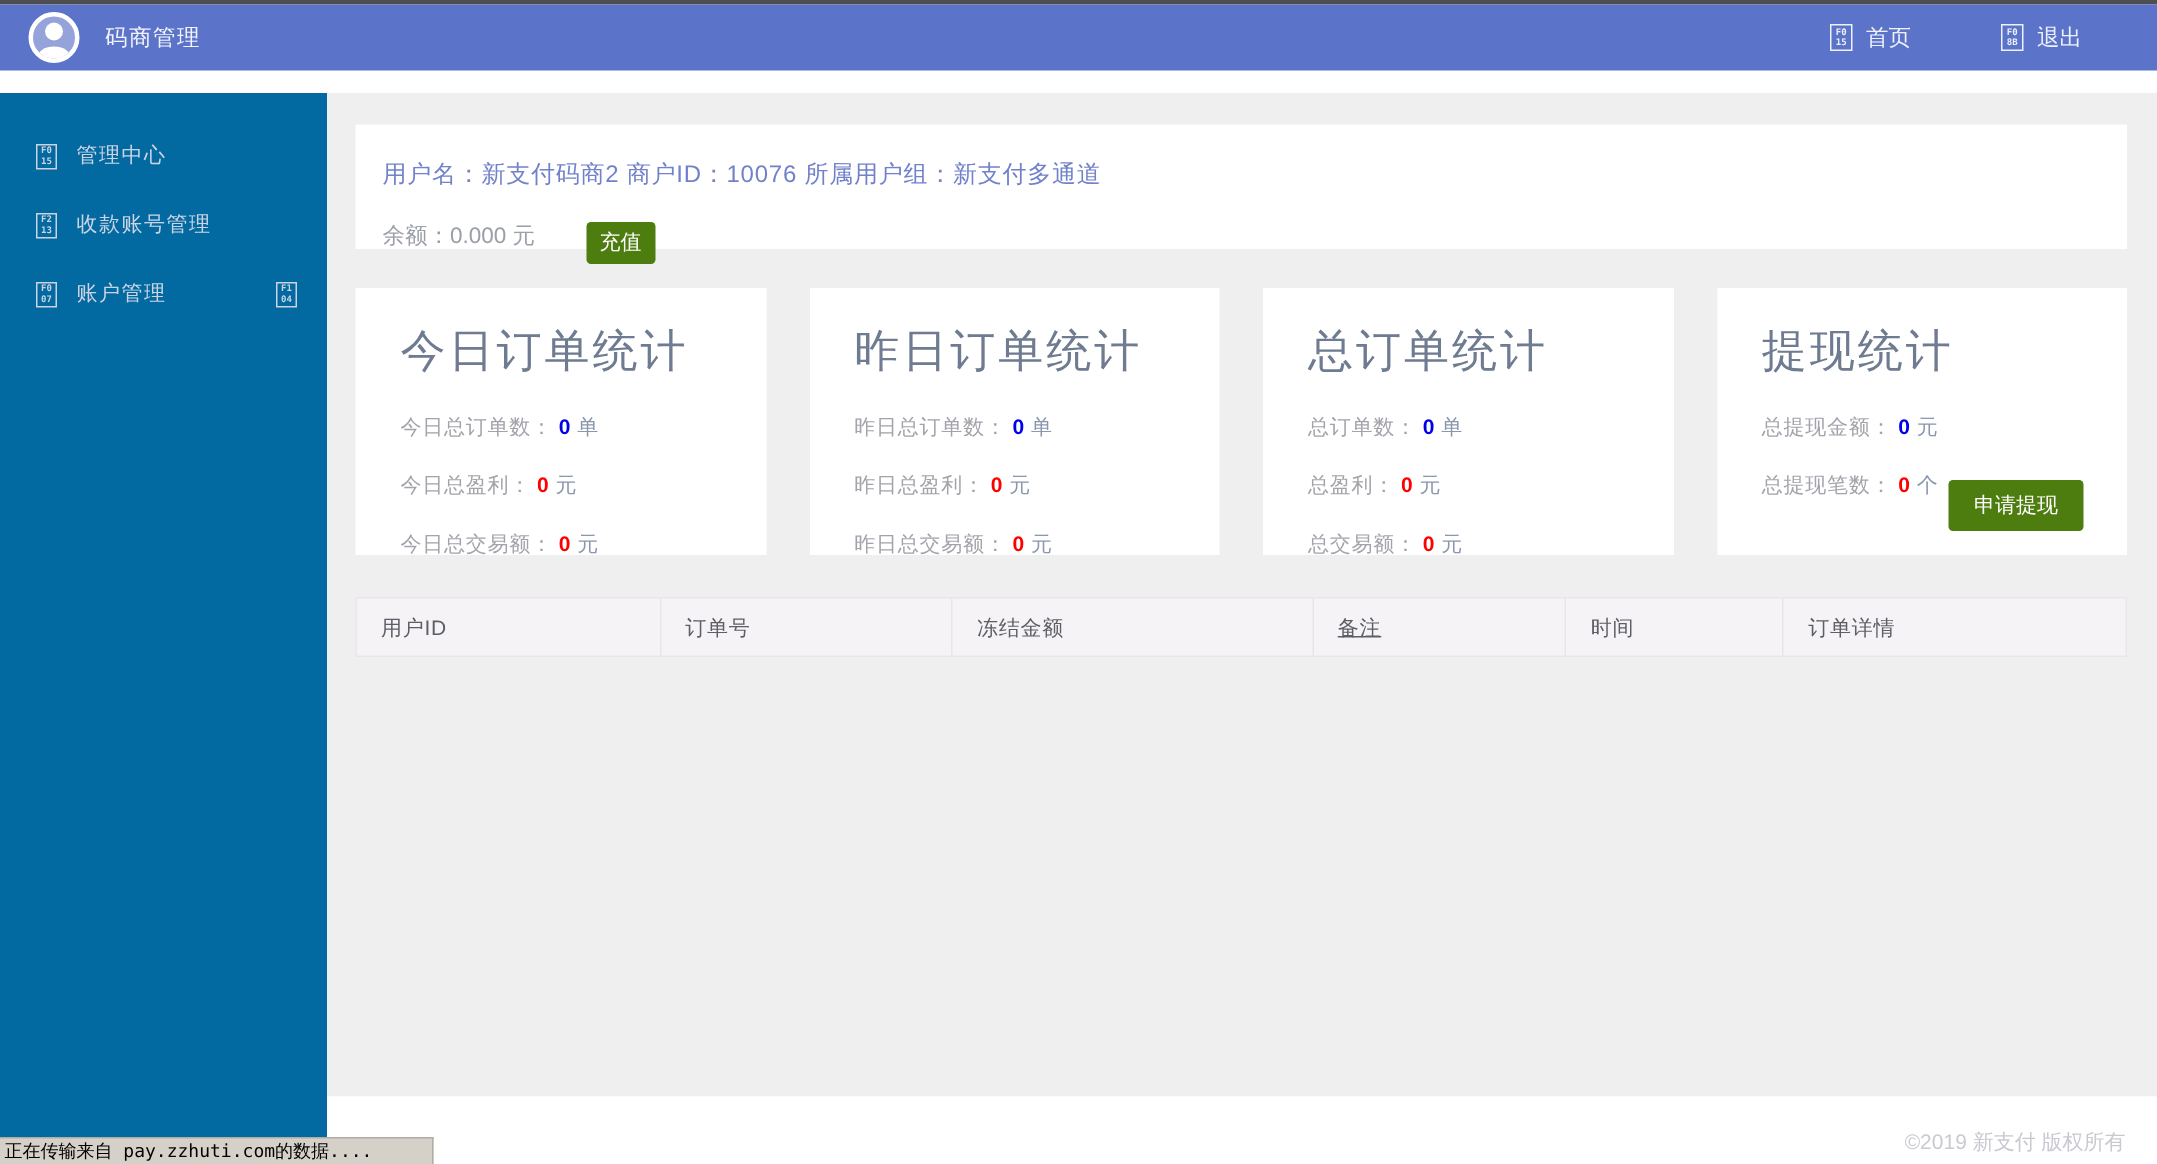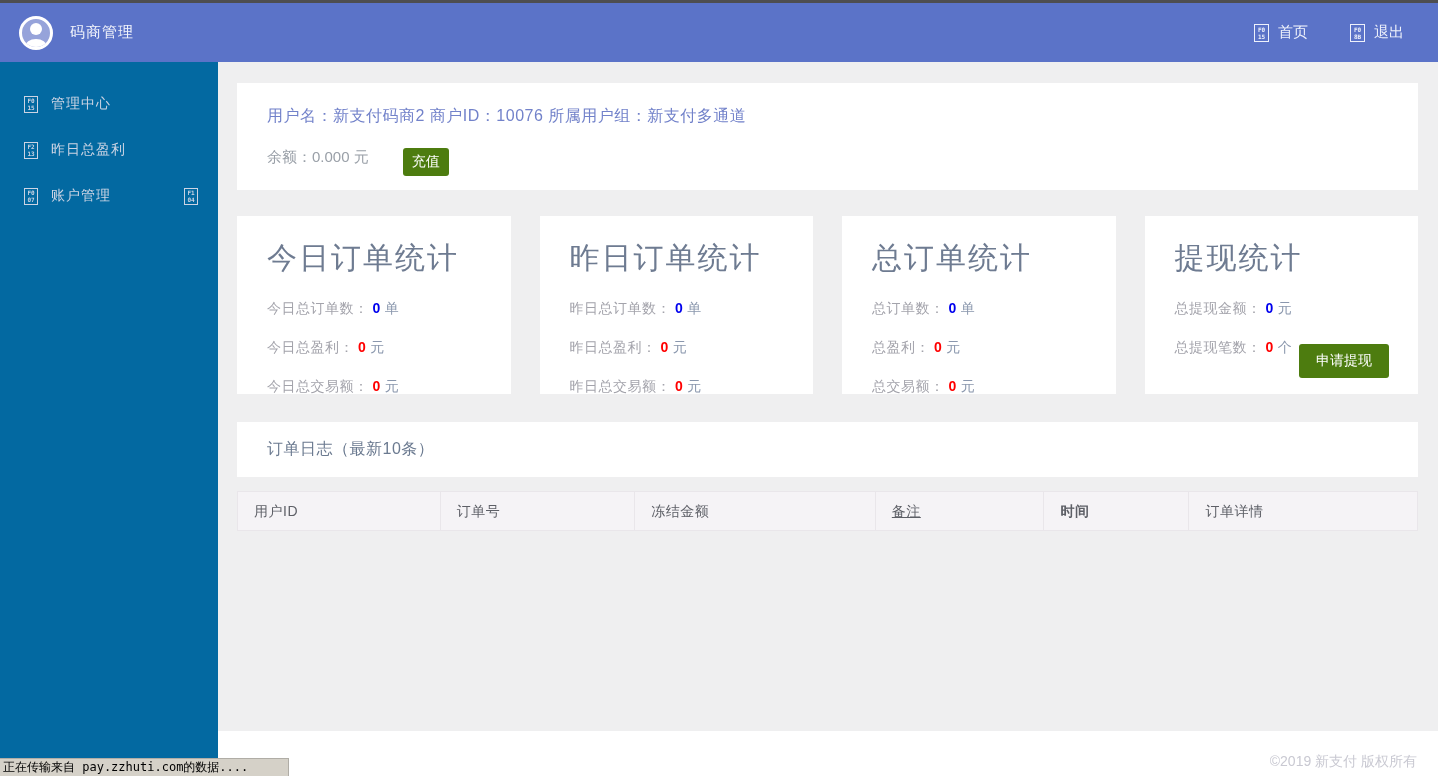--- a/index.html
+++ b/index.html
@@ -7,33 +7,33 @@
   body {
     position:relative; overflow:hidden; background:#ffffff;
     font-family:"Liberation Sans","DejaVu Sans",sans-serif;
   }
 
   
   .top-strip { position:absolute; left:0; top:0; width:1438px; height:3px; background:#4e4e50; }
 
   
   .header {
-    position:absolute; left:0; top:3px; width:1438px; height:59px;
+    position:absolute; left:0; top:3px; width:1438px; height:44px;
     background:#5b73c8; display:flex; align-items:center;
   }
   .avatar {
     width:34px; height:34px; margin-left:19px; border-radius:50%;
     background:#96a3da; border:3px solid #ffffff; position:relative; overflow:hidden; flex:none;
   }
   .avatar .head { position:absolute; top:4px; left:50%; transform:translateX(-50%);
     width:12px; height:12px; border-radius:50%; background:#fff; }
   .avatar .torso { position:absolute; bottom:-7px; left:50%; transform:translateX(-50%);
     width:22px; height:15px; border-radius:50% 50% 0 0; background:#fff; }
   .brand { color:#f2f4fb; font-size:15px; margin-left:17px; letter-spacing:1px; }
-  .header-nav { margin-left:auto; margin-right:34px; display:flex; align-items:center; gap:42px; }
+  .header-nav { margin-left:auto; margin-right:50px; display:flex; align-items:center; gap:60px; }
   .nav-item { display:flex; align-items:center; gap:9px; color:#eef1fb; font-size:15px; cursor:pointer; }
 
   
   .tofu {
     display:inline-flex; flex-direction:column; align-items:center; justify-content:center;
     width:14px; height:17px; border:1px solid currentColor; flex:none;
     font-family:"DejaVu Sans Mono",monospace; font-size:6px; line-height:7px; font-weight:bold;
   }
   .header .tofu { width:15px; height:18px; }
 
@@ -49,21 +49,21 @@
   .side-item .label { margin-left:13px; letter-spacing:1px; }
   .side-item .chev { margin-left:auto; }
 
   
   .main {
     position:absolute; left:218px; top:62px; width:1220px; height:669px;
     background:#efeff0; padding:21px 20px 0 19px;
   }
   .card { background:#ffffff; }
 
-  .user-card { height:107px; padding:23px 30px; margin-bottom:26px; }
+  .user-card { height:83px; padding:23px 18px; margin-bottom:26px; }
   .user-info { color:#7282ca; font-size:16px; letter-spacing:0.5px; }
   .balance-row { margin-top:21px; display:flex; align-items:flex-start; }
   .balance { color:#9aa0a8; font-size:15px; }
   .btn {
     background:#4d7c0f; color:#fff; border:none; border-radius:3px;
     font-size:14px; cursor:pointer; font-family:inherit;
   }
   .recharge-btn { width:46px; height:28px; margin-left:34px; }
 
   .stats-row { display:flex; gap:29px; margin-bottom:28px; }
@@ -138,21 +138,21 @@
         <span>F0</span>
         <span>15</span>
       </span>
       <span class="label">管理中心</span>
     </div>
     <div class="side-item">
       <span class="tofu">
         <span>F2</span>
         <span>13</span>
       </span>
-      <span class="label">昨日总盈利</span>
+      <span class="label">收款账号管理</span>
     </div>
     <div class="side-item">
       <span class="tofu">
         <span>F0</span>
         <span>07</span>
       </span>
       <span class="label">账户管理</span>
       <span class="tofu chev">
         <span>F1</span>
         <span>04</span>
@@ -190,30 +190,27 @@
         <div class="stat-line"><span>总交易额：</span><b class="val red">0</b><span class="unit">元</span></div>
       </section>
       <section class="card stat-card">
         <h2 class="stat-title">提现统计</h2>
         <div class="stat-line"><span>总提现金额：</span><b class="val blue">0</b><span class="unit">元</span></div>
         <div class="stat-line"><span>总提现笔数：</span><b class="val red">0</b><span class="unit">个</span></div>
         <button class="btn withdraw-btn">申请提现</button>
       </section>
     </div>
 
-  <section class="card log-card">
-    <span class="log-title">订单日志（最新10条）</span>
-  </section>
 
   <div class="table-head">
       <div class="th" style="width: 17.2%;">用户ID</div>
       <div class="th" style="width: 16.5%;">订单号</div>
       <div class="th" style="width: 20.4%;">冻结金额</div>
       <div class="th" style="width: 14.3%; text-decoration: underline;">备注</div>
-      <div class="th" style="width: 12.3%; font-weight: bold;">时间</div>
+      <div class="th" style="width: 12.3%;">时间</div>
       <div class="th" style="width: 19.3%;">订单详情</div>
     </div>
 
 </main>
 
 <footer class="footer">
   <span class="copyright">©2019 新支付 版权所有</span>
 </footer>
 
 <div class="status-bar">正在传输来自 pay.zzhuti.com的数据....</div>

